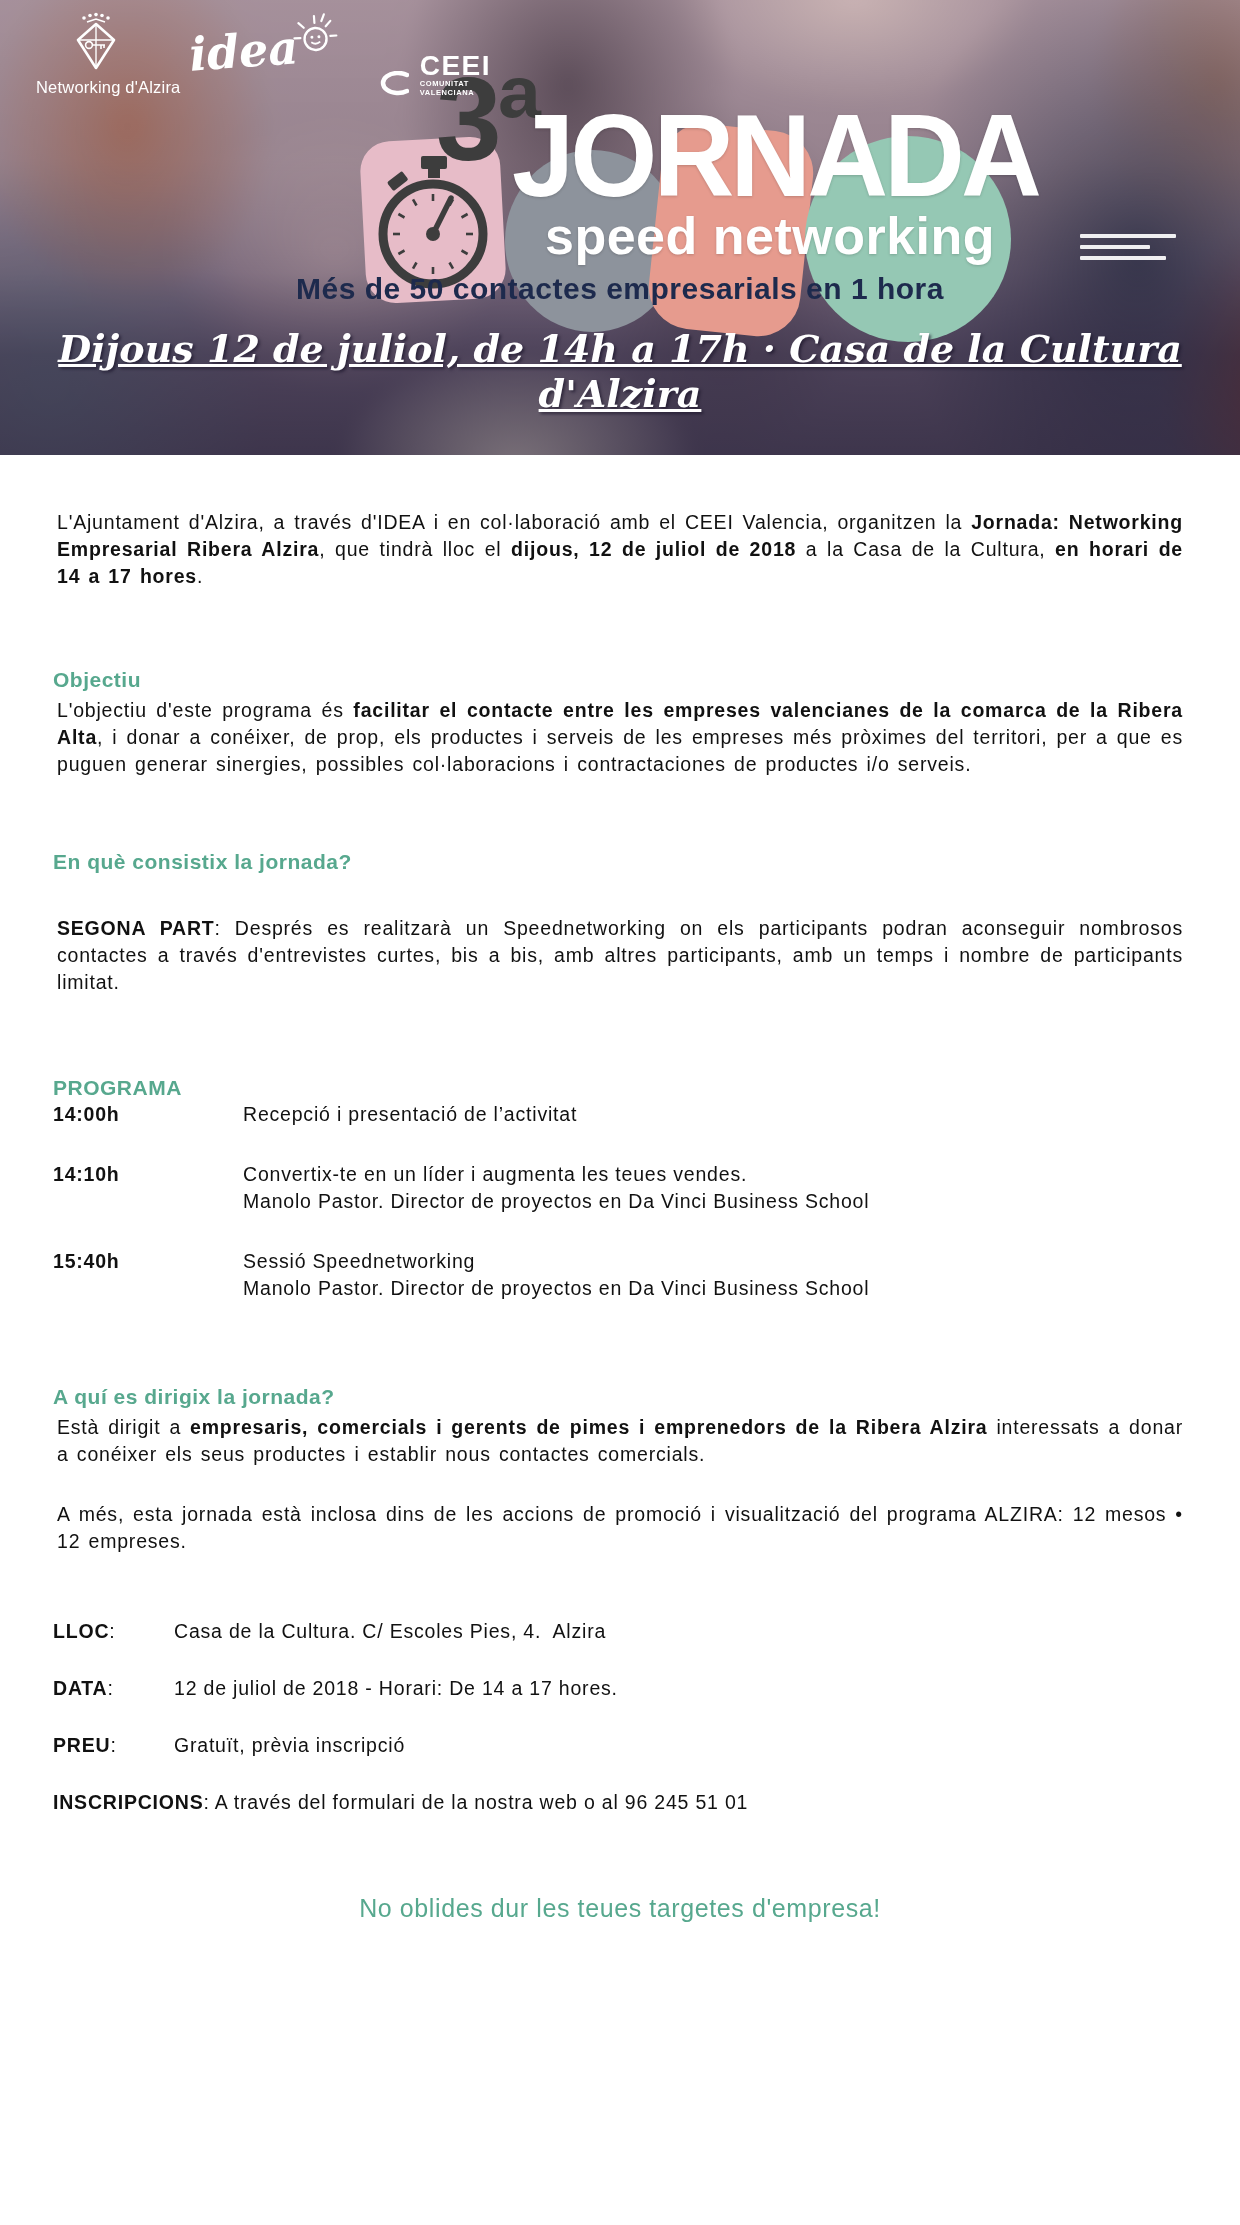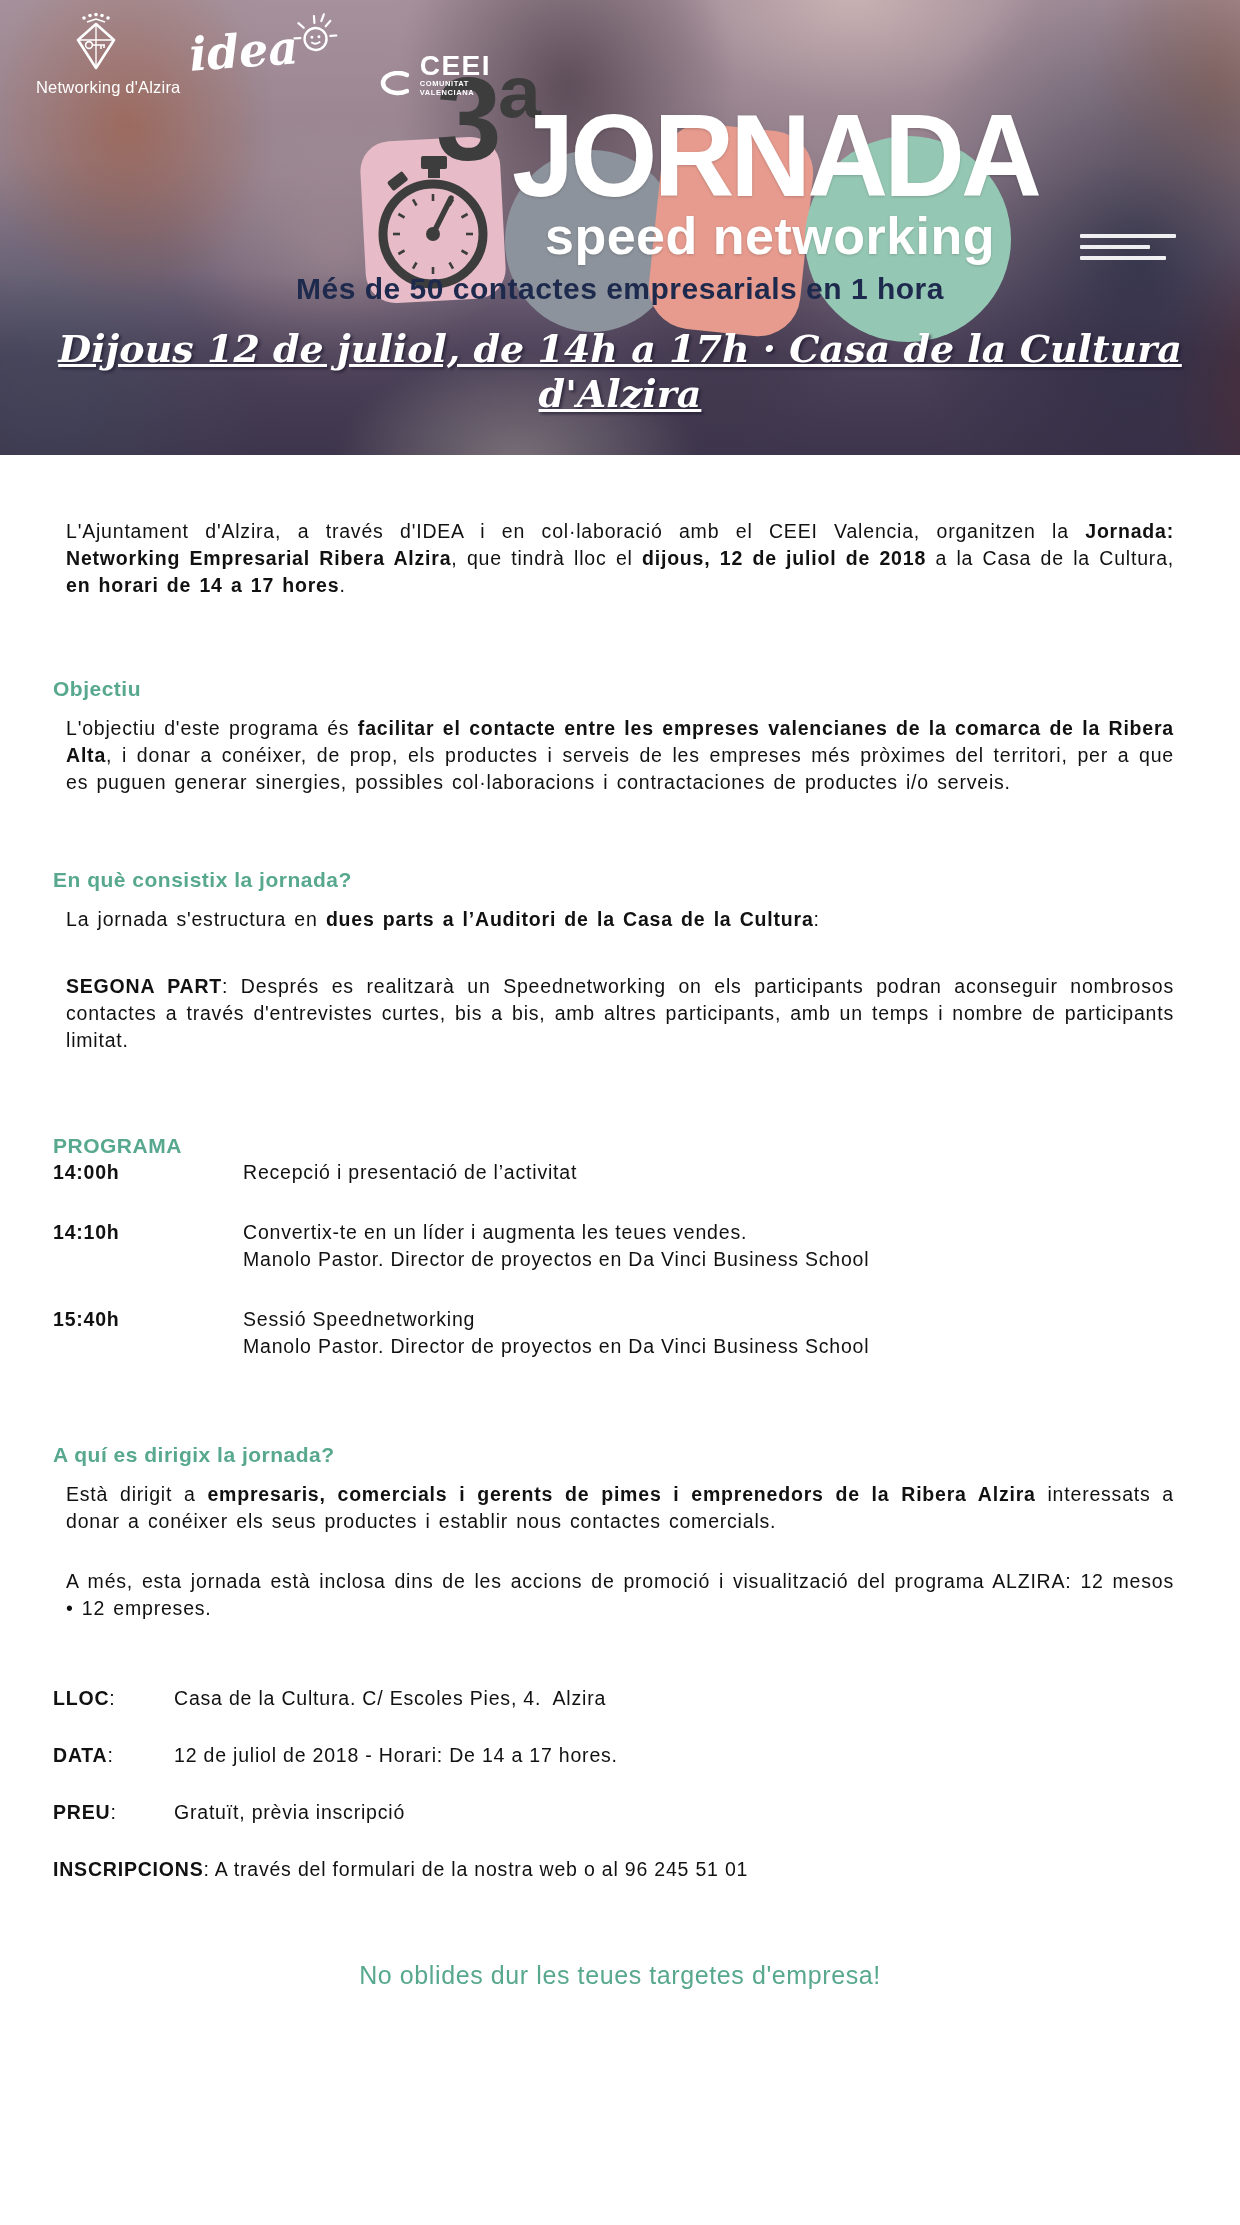--- a/index.html
+++ b/index.html
@@ -79,21 +79,21 @@
     font-size:30px; font-weight:bold; letter-spacing:0.5px; color:#1d2a4d;
   }
   .dateline {
     position:absolute; top:326px; left:0; width:100%; z-index:4; text-align:center;
     font-family:"DejaVu Serif", serif; font-style:italic; font-weight:bold;
     font-size:38px; color:#ffffff; text-shadow:2px 2px 3px rgba(25,18,40,0.65);text-decoration:underline;
   }
 
   
   main { position:relative; padding:50px 53px 0 53px; }
-  .p { font-size:19.5px; line-height:27px; text-align:justify; letter-spacing:0.8px; word-spacing:2px; margin:13px; }
+  .p { font-size:19.5px; line-height:27px; text-align:justify; letter-spacing:0.8px; word-spacing:2px; margin:4px; }
   .b { font-weight:bold; }
   .teal-h { color:#57a88e; font-size:21px; font-weight:bold; line-height:27px; margin:0; letter-spacing:0.5px; }
 
   .sec-objectiu  { margin-top:76px; }
   .sec-consistix { margin-top:70px; }
   .par-primera   { margin-top:37px; }
   .par-segona    { margin-top:40px; }
   .sec-programa  { margin-top:78px; }
   .program-row { display:grid; grid-template-columns:190px 1fr; font-size:19.5px; line-height:27px; letter-spacing:0.8px; }
   .program-row + .program-row { margin-top:33px; }
@@ -209,21 +209,20 @@
 
     <p class="p intro"><span>L'Ajuntament d'Alzira, a través d'IDEA i en col·laboració amb el CEEI Valencia, organitzen la </span><span class="b">Jornada: Networking Empresarial Ribera Alzira</span><span>, que tindrà lloc el </span><span class="b">dijous, 12 de juliol de 2018</span><span> a la Casa de la Cultura, </span><span class="b">en horari de 14 a 17 hores</span><span>.</span></p>
 
     <section class="sec-objectiu">
       <h3 class="teal-h">Objectiu</h3>
       <p class="p"><span>L'objectiu d'este programa és </span><span class="b">facilitar el contacte entre les empreses valencianes de la comarca de la Ribera Alta</span><span>, i donar a conéixer, de prop, els productes i serveis de les empreses més pròximes del territori, per a que es puguen generar sinergies, possibles col·laboracions i contractaciones de productes i/o serveis.</span></p>
     </section>
 
     <section class="sec-consistix">
       <h3 class="teal-h">En què consistix la jornada?</h3>
-      <p class="p"><span>La jornada s'estructura en </span><span class="b">dues parts a l’Auditori de la Casa de la Cultura</span><span>:</span></p>
       <p class="p par-segona"><span class="b">SEGONA PART</span><span>: Després es realitzarà un Speednetworking on els participants podran aconseguir nombrosos contactes a través d'entrevistes curtes, bis a bis, amb altres participants, amb un temps i nombre de participants limitat.</span></p>
     </section>
 
     <section class="sec-programa">
       <h3 class="teal-h">PROGRAMA</h3>
 
       <div class="program-row">
         <div class="program-time">14:00h</div>
         <div>
           <div>Recepció i presentació de l’activitat</div>

